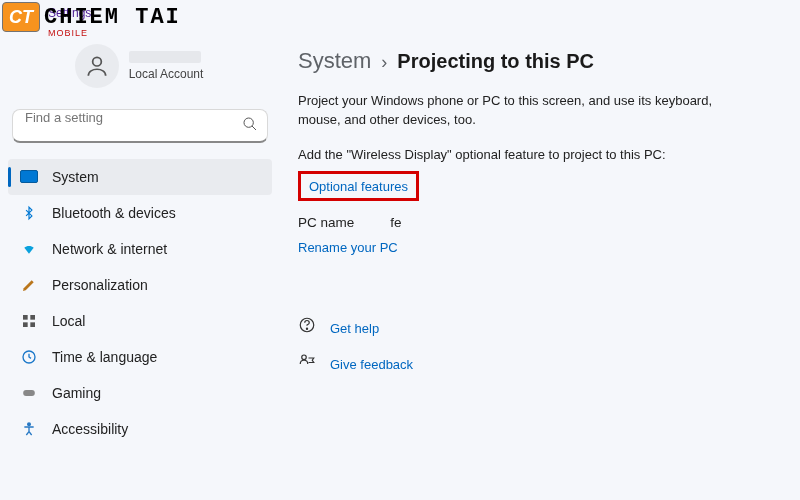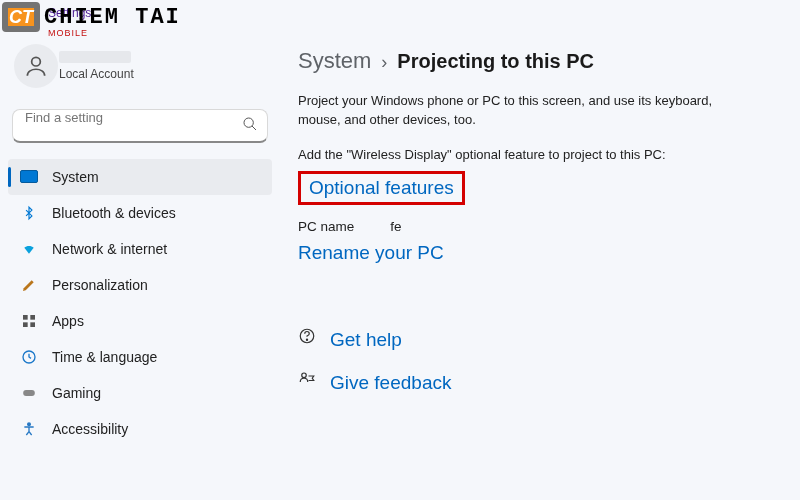--- a/index.html
+++ b/index.html
@@ -1,44 +1,44 @@
 <!DOCTYPE html>
 <html><head>
 <meta charset="utf-8">
 <style>
 * { margin: 0; padding: 0; box-sizing: border-box; font-family: "Segoe UI", Arial, sans-serif; }
 body { width: 800px; height: 500px; background: #f5f7fb; overflow: hidden; position: relative; }
 .window-title { position: absolute; top: 6px; left: 48px; font-size: 12px; color: #4c1d95; }
 .watermark { position: absolute; top: 2px; left: 2px; z-index: 10; }
-.watermark .badge { width: 38px; height: 30px; background: #f7931e; border-radius: 4px; display: flex; align-items: center; justify-content: center; font-weight: 700; font-style: italic; color: #fff; font-size: 18px; border: 6px solid #737373; }
+.watermark .badge { width: 38px; height: 30px; background: #f7931e; border-radius: 4px; display: flex; align-items: center; justify-content: center; font-weight: 700; font-style: italic; color: #fff; font-size: 18px; border: 1px solid #737373; }
 .watermark .text { font-weight: 700; letter-spacing: 2px; font-size: 22px; color: #000; font-family: Liberation Mono, monospace; }
 .watermark .row { display: flex; align-items: center; gap: 4px; }
 .watermark .sub { font-size: 9px; letter-spacing: 1px; color: #c40f0f; margin-left: 46px; margin-top: -4px; }
 .layout { display: flex; height: 100%; padding-top: 30px; }
 .sidebar { width: 280px; padding: 10px 8px 10px 8px; overflow: hidden; }
-.account { display: flex; align-items: center; gap: 1px; padding: 4px 8px 14px 6px; }
+.account { display: flex; align-items: center; gap: 10px; padding: 4px 8px 14px 6px; justify-content: center; }
 .avatar { width: 44px; height: 44px; border-radius: 50%; background: #e9ebef; display: flex; align-items: center; justify-content: center; }
 .avatar svg { width: 26px; height: 26px; stroke: #555; fill: none; stroke-width: 1.6; }
 .account-text .name { background: #e6e8ec; width: 72px; height: 12px; border-radius: 2px; margin-bottom: 4px; }
 .account-text .sub { font-size: 12px; color: #444; }
 .search-wrap { position: relative; margin: 6px 4px 16px 4px; }
 .search { width: 100%; height: 34px; border: 1px solid #d9d9d9; border-bottom: 2px solid #888; border-radius: 8px; padding: 0 34px 15px 12px; font-size: 13px; background: #fff; outline: none; }
 .search-icon { position: absolute; right: 10px; top: 8px; width: 16px; height: 16px; stroke: #555; fill: none; stroke-width: 1.5; }
 .nav { list-style: none; }
 .nav-item { display: flex; align-items: center; gap: 14px; height: 36px; padding: 0 12px; border-radius: 4px; font-size: 14px; color: #222; cursor: pointer; position: relative; }
 .nav-item.selected { background: #e9ebef; }
 .nav-item.selected::before { content: ""; position: absolute; left: 0; top: 8px; bottom: 8px; width: 3px; background: #0067c0; border-radius: 2px; }
 .nav-icon { width: 18px; height: 18px; display: flex; align-items: center; justify-content: center; }
 .main { flex: 1; padding: 18px 28px 10px 18px; overflow: hidden; }
 .breadcrumb { display: flex; align-items: baseline; gap: 10px; margin-bottom: 18px; }
 .bc-parent { font-size: 22px; color: #5f6368; font-weight: 400; }
 .bc-sep { font-size: 18px; color: #5f6368; }
 .bc-current { font-size: 20px; font-weight: 600; color: #1a1a1a; }
 .desc { font-size: 13px; color: #222; line-height: 1.45; margin-bottom: 16px; max-width: 430px; }
-.link { color: #0067c0; font-size: 19px; cursor: pointer; display: inline-block; }
+.link { color: #0067c0; font-size: 13px; cursor: pointer; display: inline-block; }
 .highlight-box { border: 3px solid #d40000; padding: 3px 8px; display: inline-block; margin-bottom: 14px; }
 .kv { display: flex; gap: 36px; font-size: 13.5px; color: #222; margin-bottom: 8px; }
 .main-links { margin-top: 58px; }
 .main-link-row { display: flex; align-items: center; gap: 14px; margin-bottom: 14px; font-size: 13.5px; }
 .main-link-row .icon { width: 18px; height: 18px; stroke: #333; fill: none; }
 .main-link-row .link { color: #0067c0; margin-top: 7px; }
 
 .ic-system { width: 18px; height: 13px; background: #0078d4; border-radius: 2px; border: 1px solid #055a9c; }
 .ic-bt { width: 14px; height: 18px; }
 .ic-net { width: 18px; height: 14px; }
@@ -118,21 +118,21 @@
       </li>
       <li class="nav-item">
         <span class="nav-icon">
             <svg class="ic-apps" viewBox="0 0 24 24" fill="#555">
               <rect x="3" y="3" width="7" height="7"></rect>
               <rect x="14" y="3" width="7" height="7"></rect>
               <rect x="3" y="14" width="7" height="7"></rect>
               <rect x="14" y="14" width="7" height="7"></rect>
             </svg>
           </span>
-        <span>Apps</span>
+        <span>Local</span>
       </li>
       <li class="nav-item">
         <span class="nav-icon">
             <svg class="ic-time" viewBox="0 0 24 24" fill="none" stroke="#1b78c9" stroke-width="2">
               <circle cx="12" cy="12" r="9"></circle>
               <path d="M12 7v5l3 2"></path>
             </svg>
           </span>
         <span>Time &amp; language</span>
       </li>

